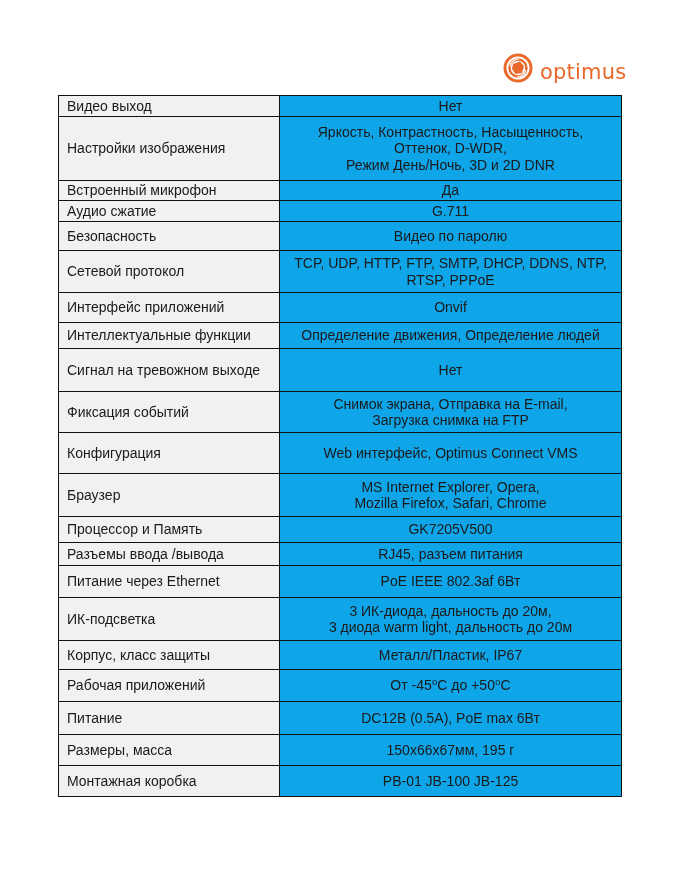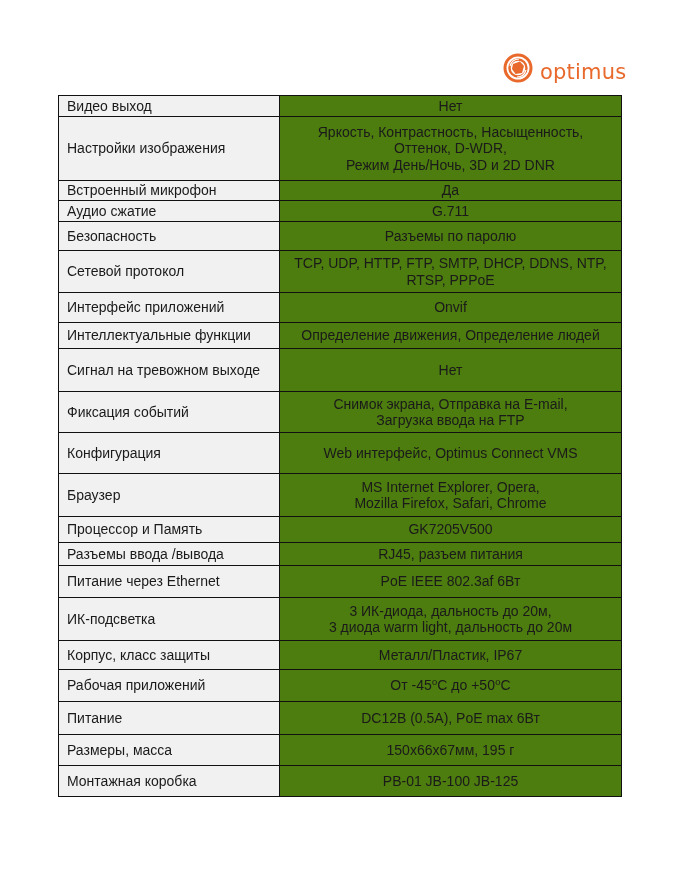--- a/index.html
+++ b/index.html
@@ -4,21 +4,21 @@
 <style>
   html, body { margin: 0; padding: 0; background: #ffffff; }
   body { width: 681px; height: 878px; position: relative; overflow: hidden;
          font-family: "Liberation Sans", "DejaVu Sans", sans-serif; color: #1a1a1a; }
   .logo { position: absolute; left: 503px; top: 51px; height: 32px; display: flex; align-items: flex-end; }
   .logo svg { width: 30px; height: 30px; display: block; }
   .logo-text { margin-left: 7px; font-family: "DejaVu Sans", sans-serif; font-size: 21px; color: #e8692b; letter-spacing: 0.2px; line-height: 1; }
   table.spec { position: absolute; left: 58px; top: 95px; width: 564px; border-collapse: collapse; table-layout: fixed; }
   table.spec td { border: 1.5px solid #111; padding: 0 8px; font-size: 14px; line-height: 16.5px; vertical-align: middle; }
   table.spec td.k { width: 204px; background: #f1f1f1; text-align: left; padding-left: 8px; }
-  table.spec td.v { text-align: center; background: #4d7c0f; }
+  table.spec td.v { text-align: center; background: #0ea5e9; }
   .line { display: block; white-space: nowrap; }
 </style>
 </head>
 <body>
 
 <div class="logo">
   <svg viewBox="0 0 30 30">
     <circle cx="15" cy="15" r="13" fill="none" stroke="#e8692b" stroke-width="3"></circle>
     <circle cx="15" cy="15" r="8.5" fill="none" stroke="#e8692b" stroke-width="2.4"></circle>
     <path d="M10 11 L17 8.5 L21 13 L19 20 L12.5 21 L9 16 Z" fill="#e8692b"></path>
@@ -52,21 +52,21 @@
       </tr>
       <tr style="height: 21px;">
         <td class="k">Аудио сжатие</td>
         <td class="v">
           <span class="line">G.711</span>
         </td>
       </tr>
       <tr style="height: 29px; margin-left: 41px;">
         <td class="k">Безопасность</td>
         <td class="v">
-          <span class="line">Разъемы по паролю</span>
+          <span class="line">Видео по паролю</span>
         </td>
       </tr>
       <tr style="height: 42px;">
         <td class="k">Сетевой протокол</td>
         <td class="v">
           <span class="line">TCP, UDP, HTTP, FTP, SMTP, DHCP, DDNS,  NTP,</span>
           <span class="line">RTSP, PPPoE</span>
         </td>
       </tr>
       <tr style="height: 30px;">
@@ -84,21 +84,21 @@
       <tr style="height: 43px;">
         <td class="k">Сигнал на тревожном выходе</td>
         <td class="v">
           <span class="line">Нет</span>
         </td>
       </tr>
       <tr style="height: 41px;">
         <td class="k">Фиксация событий</td>
         <td class="v">
           <span class="line">Снимок экрана, Отправка на E-mail,</span>
-          <span class="line">Загрузка ввода на FTP</span>
+          <span class="line">Загрузка снимка на FTP</span>
         </td>
       </tr>
       <tr style="height: 41px;">
         <td class="k">Конфигурация</td>
         <td class="v">
           <span class="line">Web интерфейс, Optimus Connect VMS</span>
         </td>
       </tr>
       <tr style="height: 43px;">
         <td class="k">Браузер</td>

